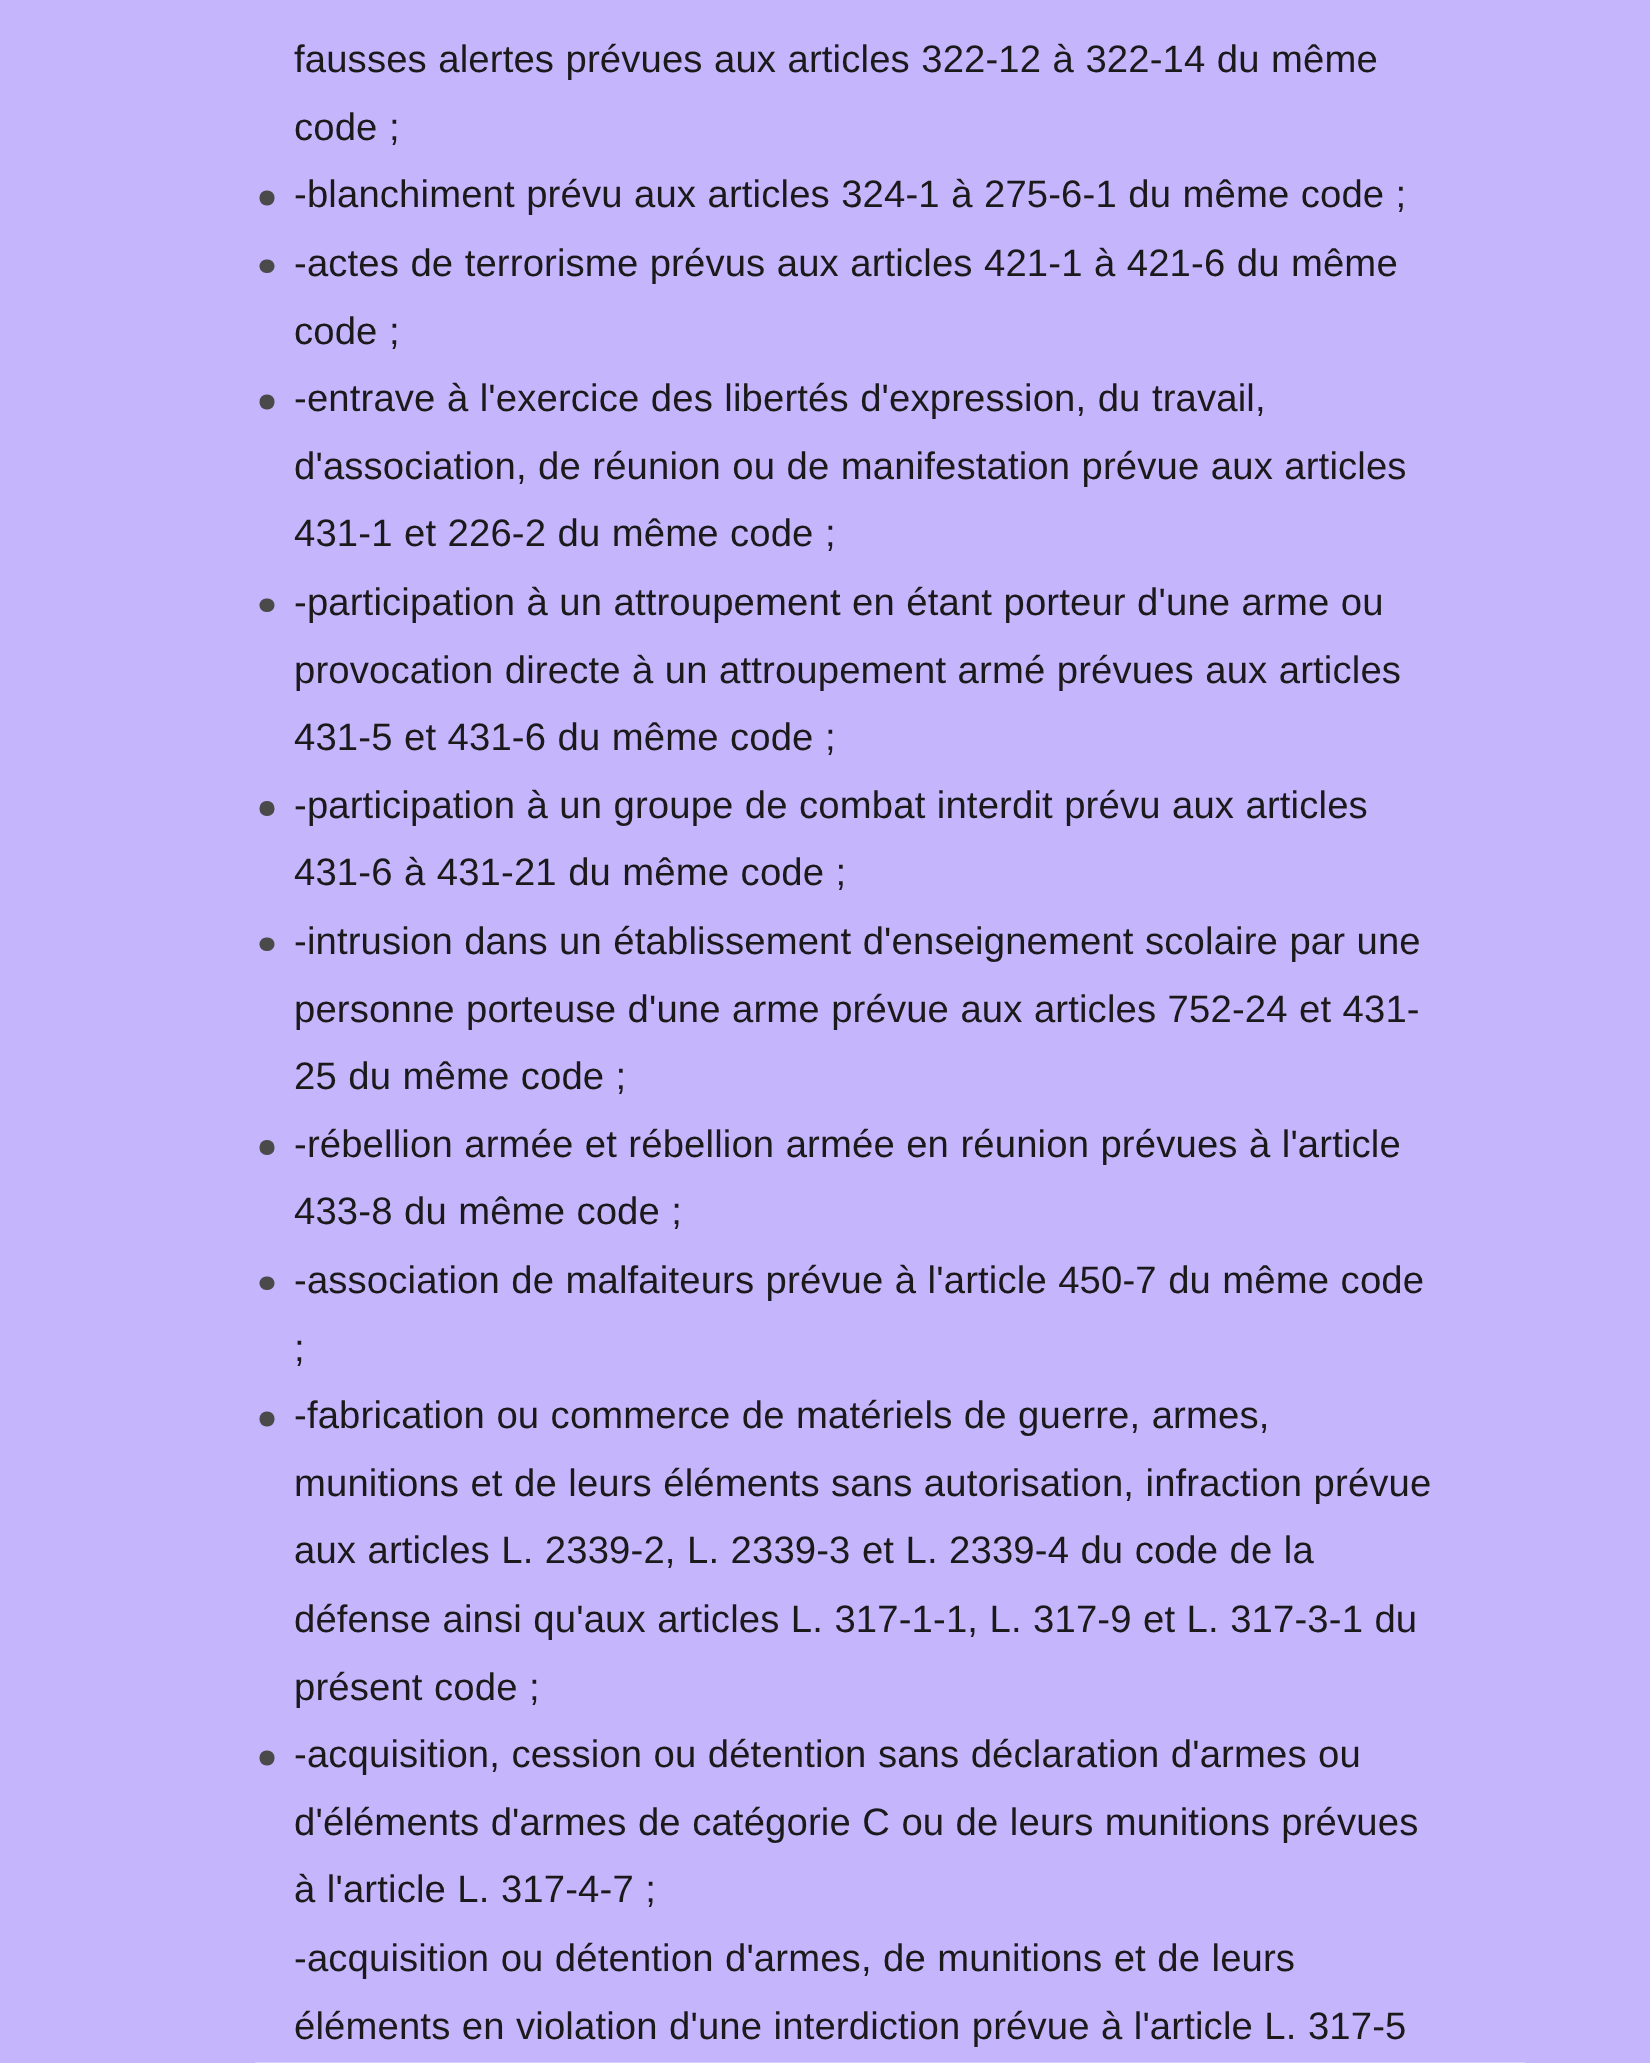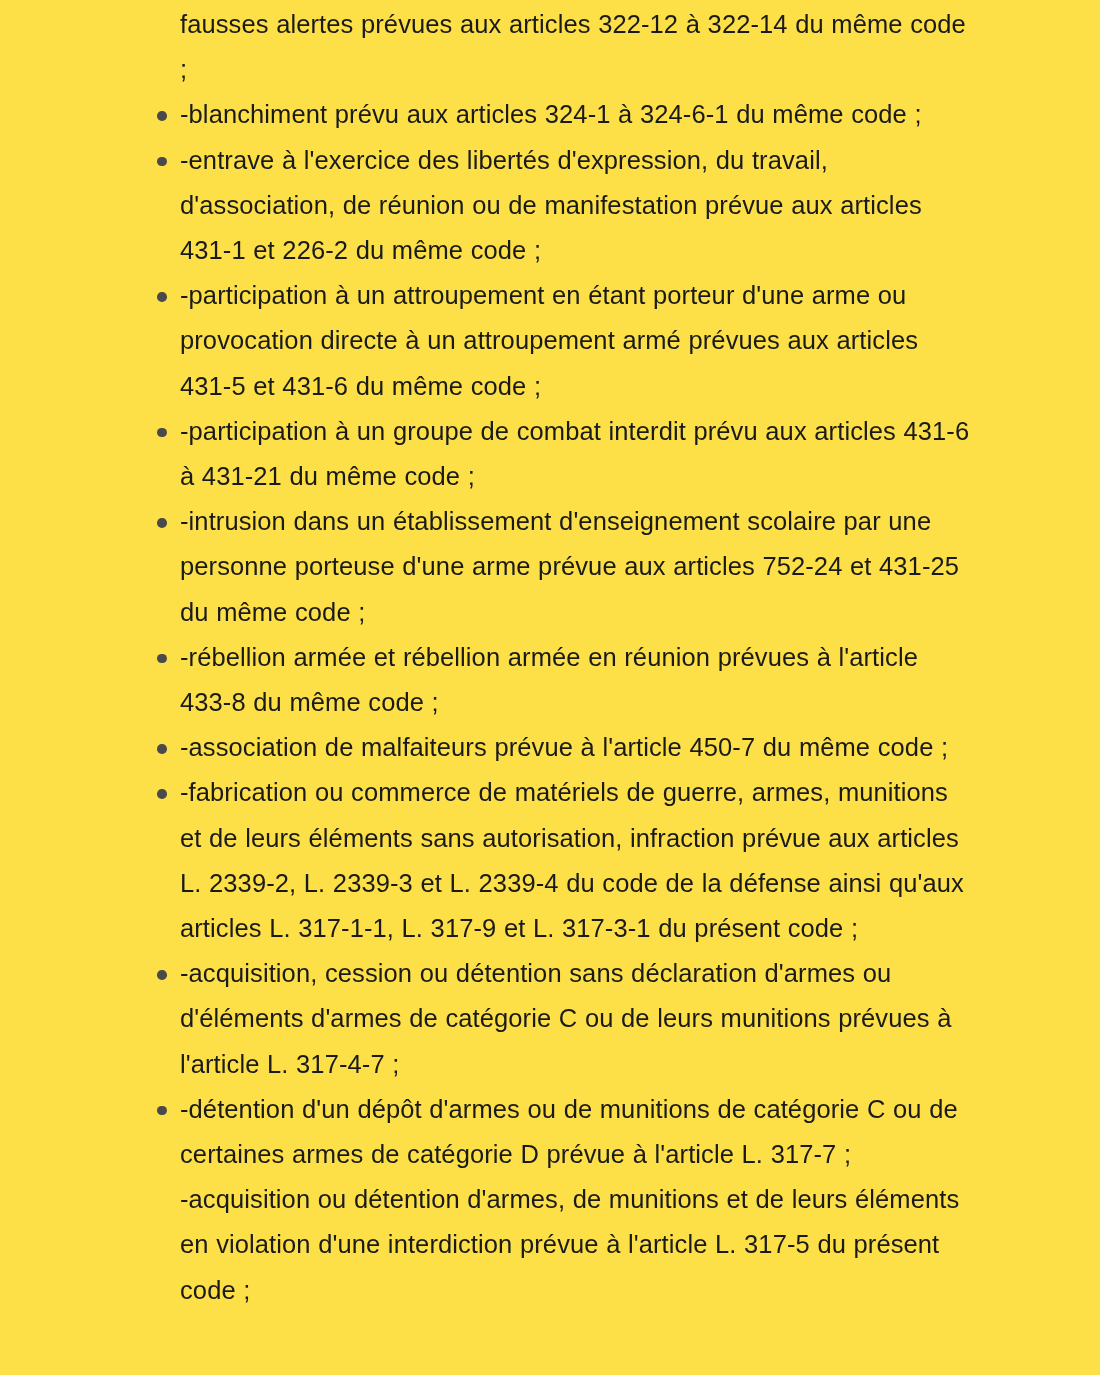--- a/index.html
+++ b/index.html
@@ -13,22 +13,22 @@
     background: #ffffff;
     font-family: "Liberation Sans", "DejaVu Sans", sans-serif;
     color: #1a1a1a;
     overflow: hidden;
   }
 
   .page {
     box-sizing: border-box;
     width: 1100px;
     height: 1375px;
-    background: #fde047;
-    padding: 0;
+    background: #c4b5fd;
+    padding: 16px;
     position: relative;
   }
 
   .doc-body {
     box-sizing: border-box;
     padding-left: 140px;
     padding-right: 125px;
     padding-top: 2px;
     font-size: 25.5px;
     line-height: 45.2px;
@@ -76,21 +76,25 @@
 <body>
 
 <div class="page">
   <div class="doc-body">
 
     <p class="orphan-line">fausses alertes prévues aux articles 322-12 à 322-14 du même code ;</p>
 
     <ul class="offence-list">
       <li>
         <span class="bullet-marker"></span>
-        <span class="item-text">-blanchiment prévu aux articles 324-1 à 324-6-1 du même code ;</span>
+        <span class="item-text">-blanchiment prévu aux articles 324-1 à 275-6-1 du même code ;</span>
+      </li>
+      <li>
+        <span class="bullet-marker"></span>
+        <span class="item-text">-actes de terrorisme prévus aux articles 421-1 à 421-6 du même code ;</span>
       </li>
       <li>
         <span class="bullet-marker"></span>
         <span class="item-text">-entrave à l'exercice des libertés d'expression, du travail, d'association, de réunion ou de manifestation prévue aux articles 431-1 et 226-2 du même code ;</span>
       </li>
       <li>
         <span class="bullet-marker"></span>
         <span class="item-text">-participation à un attroupement en étant porteur d'une arme ou provocation directe à un attroupement armé prévues aux articles 431-5 et 431-6 du même code ;</span>
       </li>
       <li>
@@ -111,24 +115,20 @@
       </li>
       <li>
         <span class="bullet-marker"></span>
         <span class="item-text">-fabrication ou commerce de matériels de guerre, armes, munitions et de leurs éléments sans autorisation, infraction prévue aux articles L. 2339-2, L. 2339-3 et L. 2339-4 du code de la défense ainsi qu'aux articles L. 317-1-1, L. 317-9 et L. 317-3-1 du présent code ;</span>
       </li>
       <li>
         <span class="bullet-marker"></span>
         <span class="item-text">-acquisition, cession ou détention sans déclaration d'armes ou d'éléments d'armes de catégorie C ou de leurs munitions prévues à l'article L. 317-4-7 ;</span>
       </li>
       <li>
-        <span class="bullet-marker"></span>
-        <span class="item-text">-détention d'un dépôt d'armes ou de munitions de catégorie C ou de certaines armes de catégorie D prévue à l'article L. 317-7 ;</span>
-      </li>
-      <li>
 
         <span class="item-text">-acquisition ou détention d'armes, de munitions et de leurs éléments en violation d'une interdiction prévue à l'article L. 317-5 du présent code ;</span>
       </li>
 
     </ul>
 
   </div>
 </div>
 
 </body></html>

